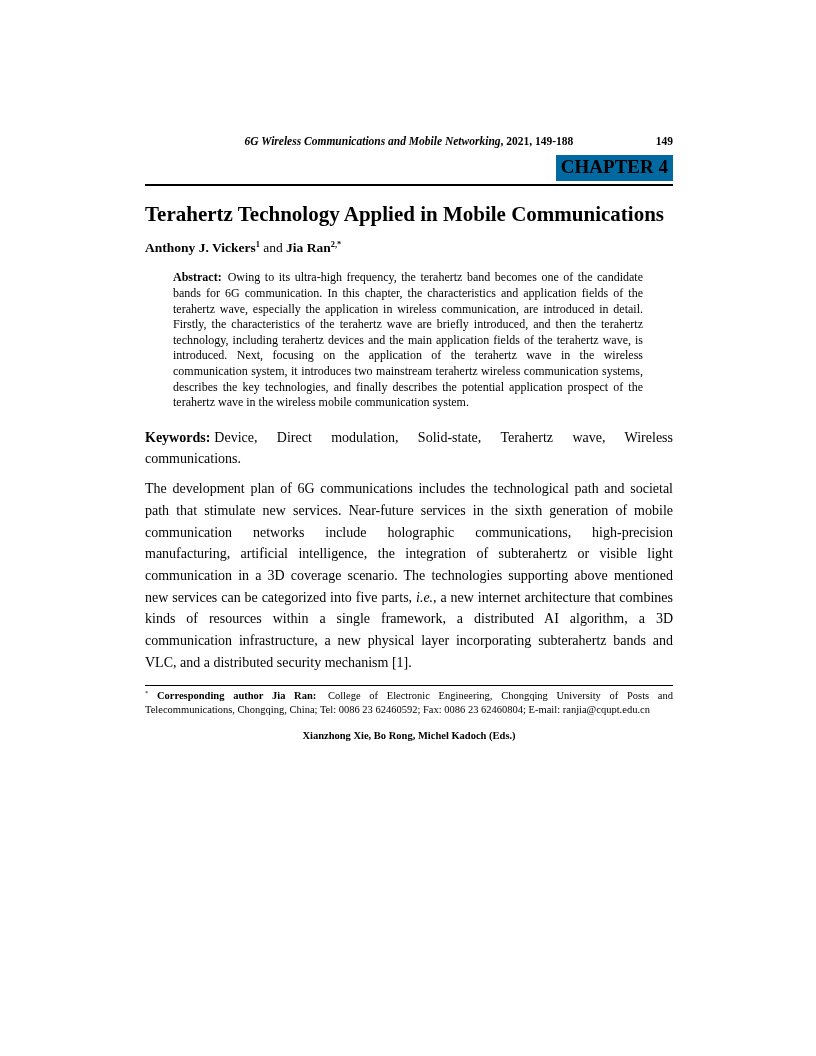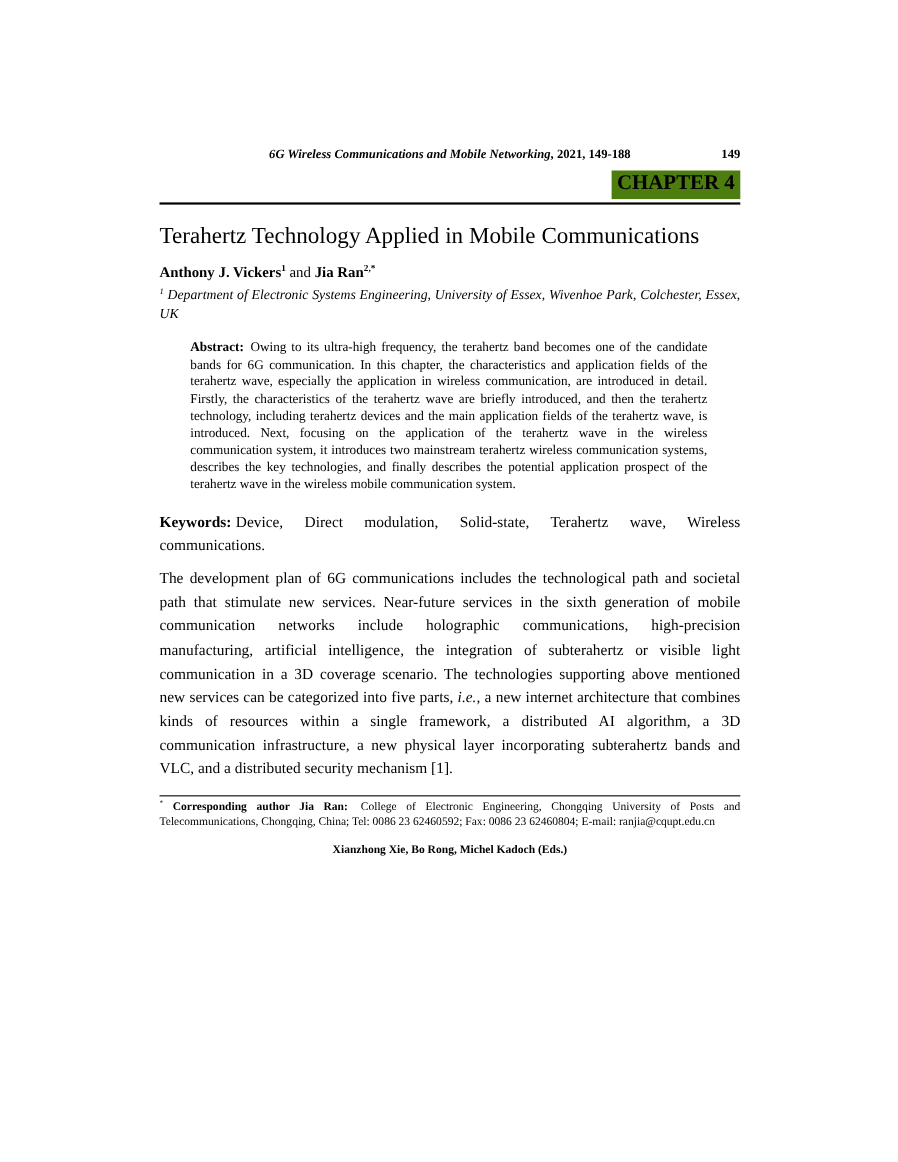--- a/index.html
+++ b/index.html
@@ -30,32 +30,32 @@
   .running-head .journal { font-weight: bold; font-style: italic; }
   .running-head .suffix  { font-weight: bold; }
   .running-head .pagenum {
     position: absolute; right: 0; top: 0;
     font-weight: bold;
   }
   
   .chapter-row { margin-top: 7px; text-align: right; }
   .chapter-badge {
     display: inline-block;
-    background: #4d7c0f;
+    background: #0369a1;
     font-weight: bold;
     font-size: 19px;
     line-height: 1.2;
     padding: 1px 5px 2px 5px;
   }
   .head-rule { margin-top: 3px; height: 2px; background: #000; }
   
   .title {
     margin-top: 15px;
     font-size: 21px;
-    font-weight: normal;
+    font-weight: bold;
     line-height: 1.25;
     text-align: justify;
   }
   .authors { margin-top: 13px; font-size: 13.5px; }
   .authors .name { font-weight: bold; }
   sup { font-size: 0.62em; line-height: 0; }
   .affiliation {
     margin-top: 4px;
     font-size: 12.5px;
     font-style: italic;
@@ -122,23 +122,20 @@
     </div>
 
     <div class="head-rule"></div>
 
     <h1 class="title" style="margin-bottom:0;">Terahertz Technology Applied in Mobile Communications</h1>
 
     <div class="authors">
       <span class="name"><span>Anthony J. Vickers</span><sup>1</sup></span><span> and </span><span class="name"><span>Jia Ran</span><sup>2,*</sup></span>
     </div>
 
-    <div class="affiliation">
-      <sup>1</sup><span> Department of Electronic Systems Engineering, University of Essex, Wivenhoe Park, Colchester, Essex, UK</span>
-    </div>
 
 
     <div class="abstract">
       <span class="label">Abstract:</span><span>Owing to its ultra-high frequency, the terahertz band becomes one of the candidate bands for 6G communication. In this chapter, the characteristics and application fields of the terahertz wave, especially the application in wireless communication, are introduced in detail. Firstly, the characteristics of the terahertz wave are briefly introduced, and then the terahertz technology, including terahertz devices and the main application fields of the terahertz wave, is introduced. Next, focusing on the application of the terahertz wave in the wireless communication system, it introduces two mainstream terahertz wireless communication systems, describes the key technologies, and finally describes the potential application prospect of the terahertz wave in the wireless mobile communication system.</span>
     </div>
 
     <div class="keywords">
       <span class="label">Keywords:</span><span>Device, Direct modulation, Solid-state, Terahertz wave, Wireless communications.</span>
     </div>
 

